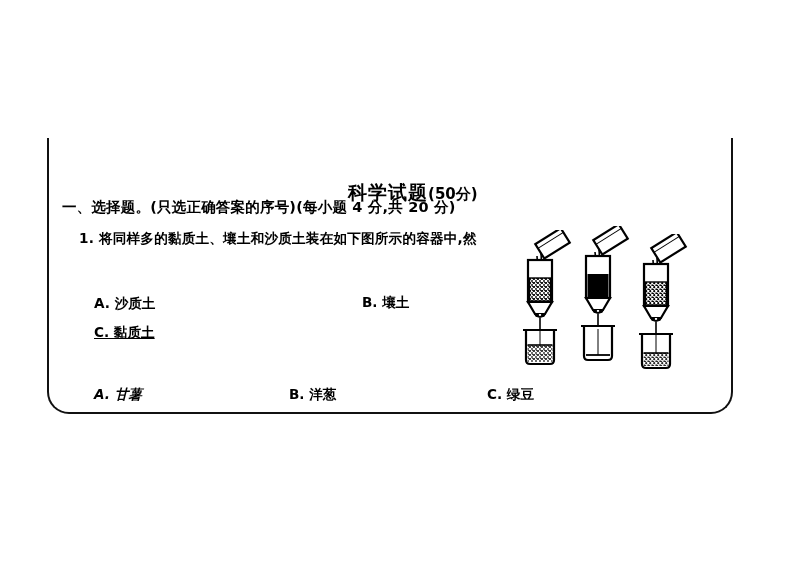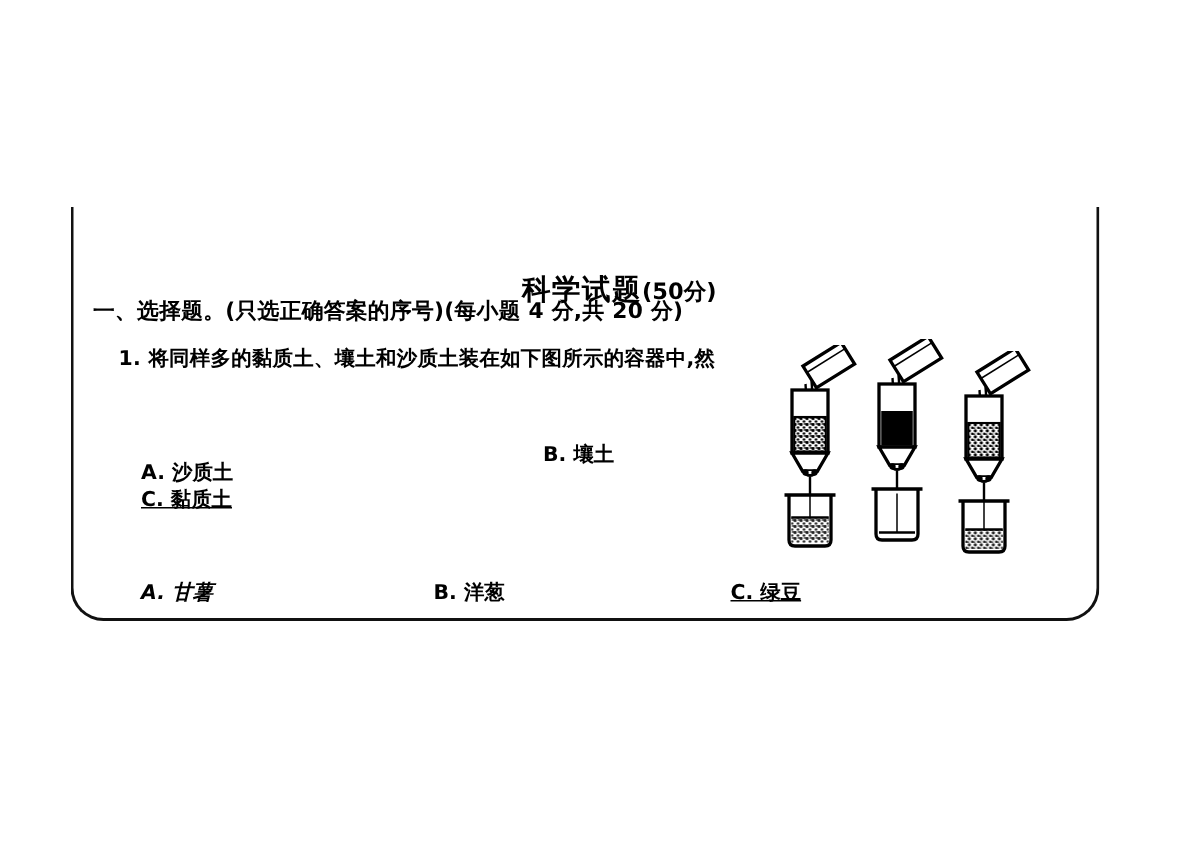--- a/index.html
+++ b/index.html
@@ -78,21 +78,21 @@
   #q1-line1 { left: 30px; top: 92px; text-align: right; }
   #q1-line2 { left: 45px; top: 124px; }
 
   #q1-options-ab {
     position: absolute;
     left: 45px;
     top: 156px;
     width: 330px;
     font-size: 13.6px;
   }
-  #q1-options-ab .opt-a { position: absolute; left: 0; top: 12px; }
+  #q1-options-ab .opt-a { position: absolute; left: 0; top: 1px; }
   #q1-options-ab .opt-b { position: absolute; left: 268px; top: 0; }
 
   #q1-option-c {
     position: absolute;
     left: 45px;
     top: 186px;
     font-size: 13.6px;
     text-decoration: underline;
   }
 
@@ -105,21 +105,21 @@
 
   #q2-options {
     position: absolute;
     left: 45px;
     top: 248px;
     width: 560px;
     font-size: 13.6px;
   }
   #q2-options .opt-a { position: absolute; left: 0; top: 0; font-style: italic; }
   #q2-options .opt-b { position: absolute; left: 195px; top: 0; text-align: right; }
-  #q2-options .opt-c { position: absolute; left: 393px; top: 0; text-decoration: underline; }
+  #q2-options .opt-c { position: absolute; left: 393px; top: 0; }
 
   
   #apparatus-figure {
     position: absolute;
     left: 468px;
     top: 88px;
     width: 176px;
     height: 140px;
   }
   #apparatus-figure .setup {

